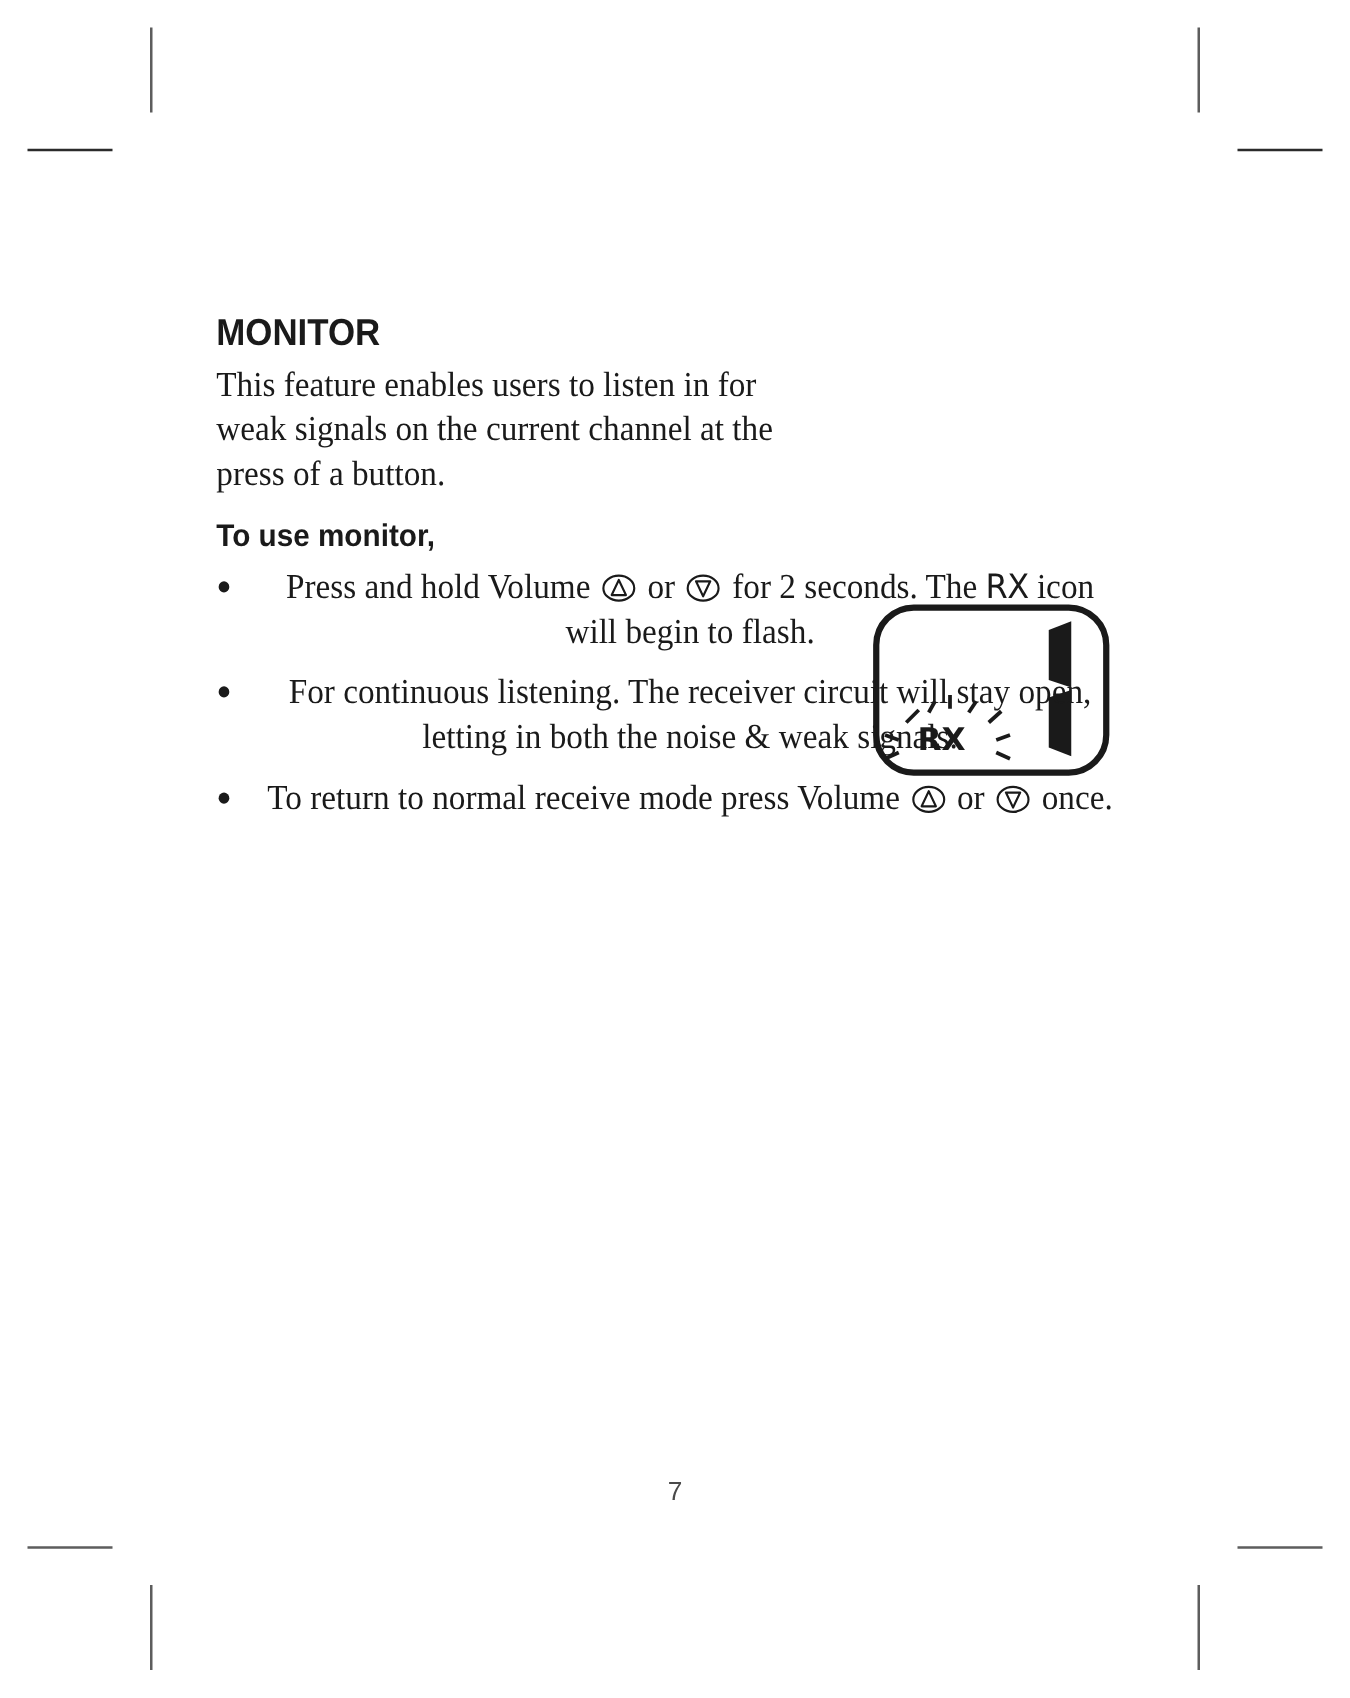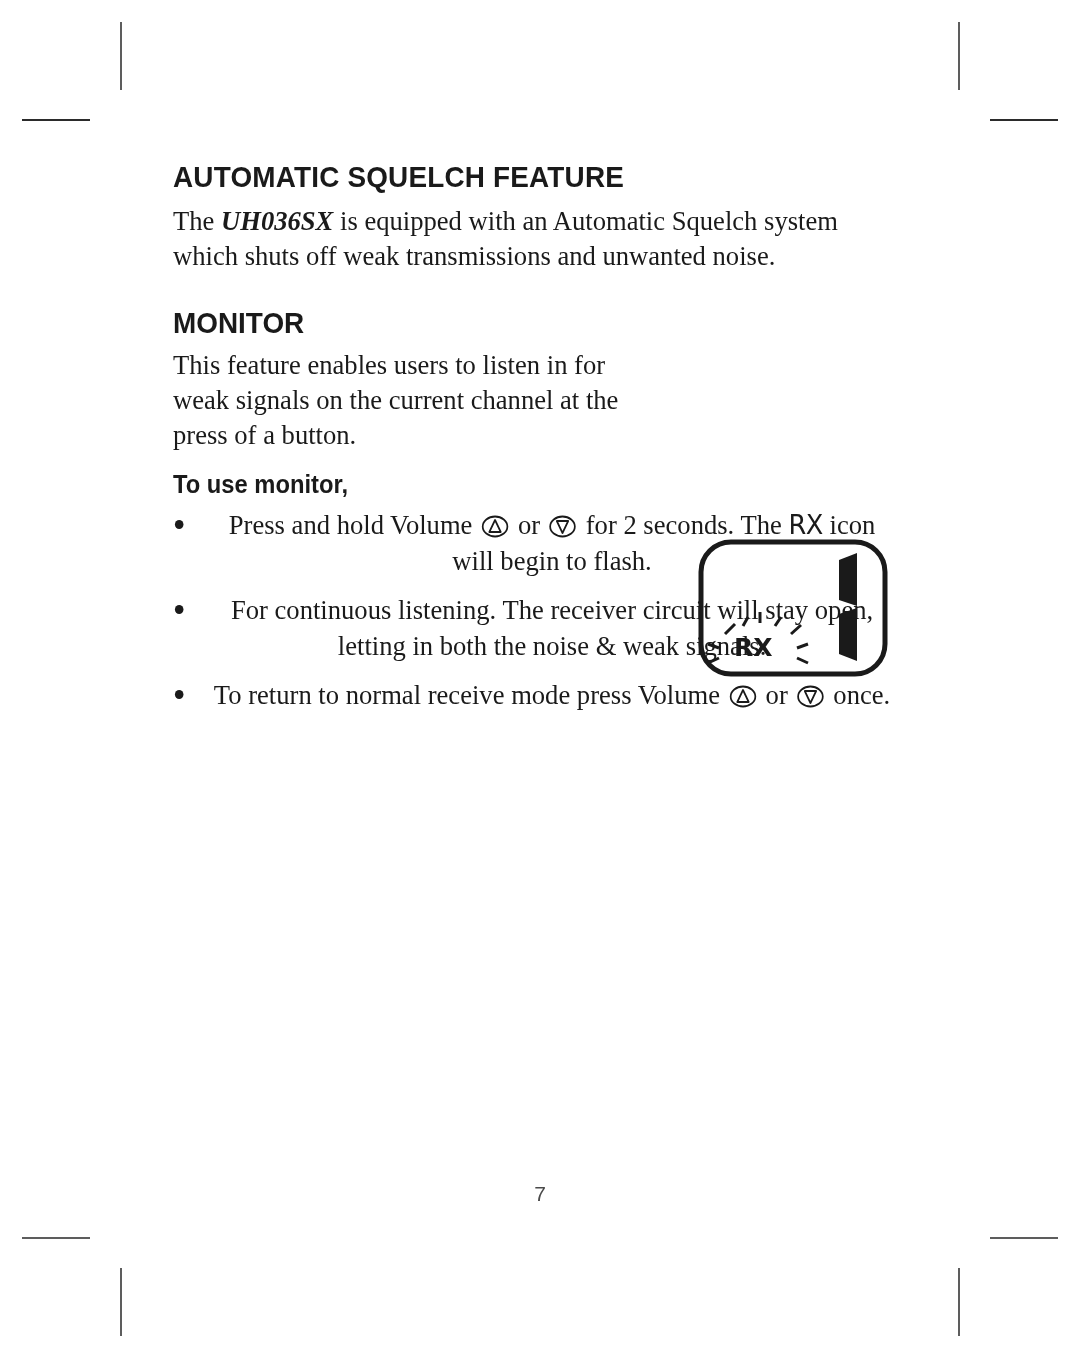--- a/index.html
+++ b/index.html
@@ -72,21 +72,21 @@
   }
 
   .model-name {
     font-weight: bold;
     font-style: italic;
   }
 
   .intro-block { margin-bottom: 0; }
 
   .monitor-section {
-    margin-top: 32px;
+    margin-top: 90px;
     position: relative;
   }
 
   .monitor-desc {
     width: 500px;
   }
 
   h3.subheading {
     font-family: "Liberation Sans", "DejaVu Sans", sans-serif;
     font-weight: bold;
@@ -168,24 +168,20 @@
 <div class="crop h crop-tl-h"></div>
 <div class="crop v crop-tr-v"></div>
 <div class="crop h crop-tr-h"></div>
 <div class="crop h crop-bl-h"></div>
 <div class="crop v crop-bl-v"></div>
 <div class="crop h crop-br-h"></div>
 <div class="crop v crop-br-v"></div>
 
 <div class="page-body">
 
-  <div class="intro-block">
-    <h1 class="section-title">AUTOMATIC SQUELCH FEATURE</h1>
-    <p class="body-text"><span>The </span><span class="model-name">UH036SX</span><span> is equipped with an Automatic Squelch system which shuts off weak transmissions and unwanted noise.</span></p>
-  </div>
 
   <div class="monitor-section">
 
     <h2 class="section-title">MONITOR</h2>
 
     <p class="body-text monitor-desc">This feature enables users to listen in for weak signals on the current channel at the press of a button.</p>
 
     <div class="lcd-figure">
       <svg width="192" height="140" viewBox="0 0 192 140" xmlns="http://www.w3.org/2000/svg">
 

